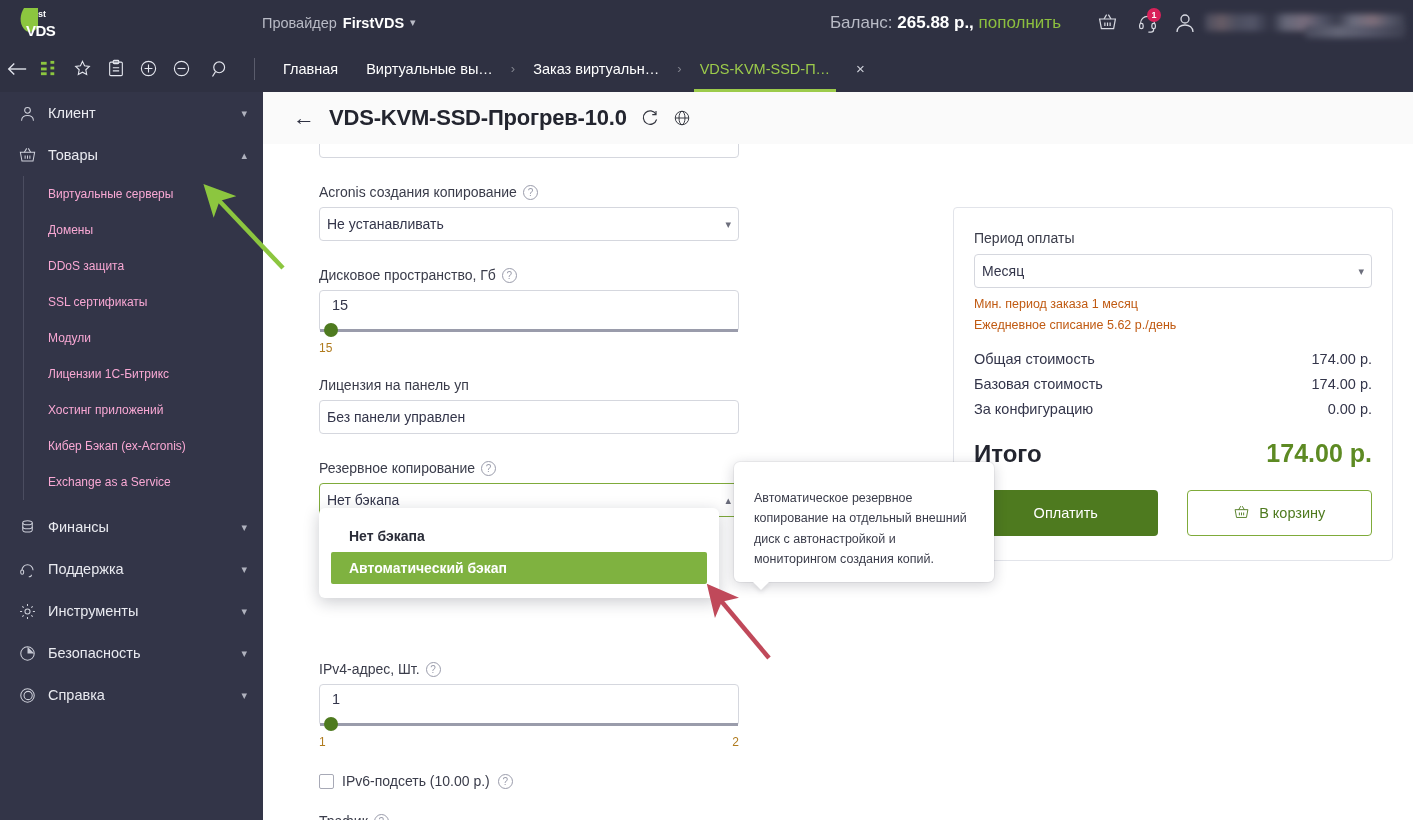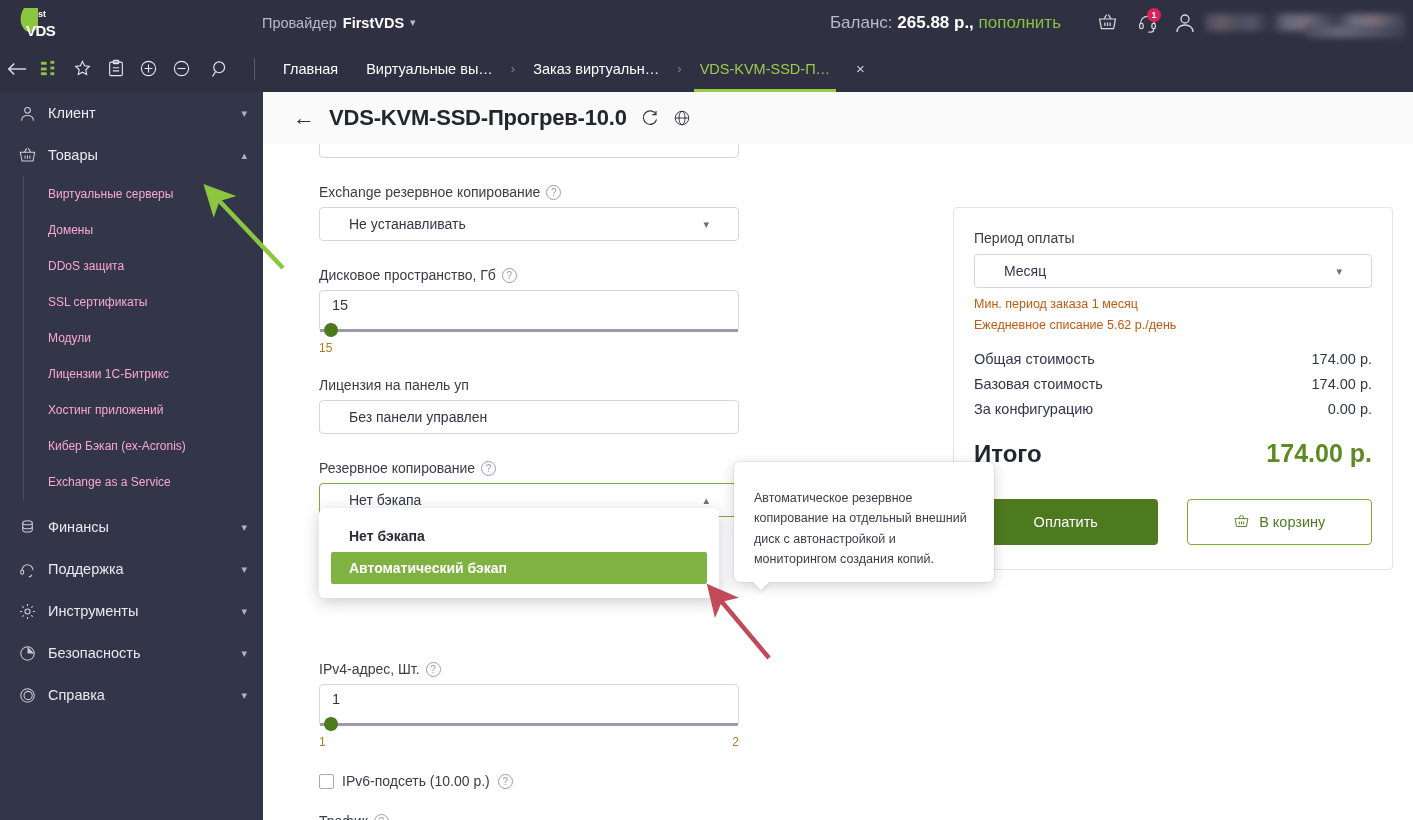--- a/index.html
+++ b/index.html
@@ -126,21 +126,21 @@
     font-size: 14px; color: #3a3c4a; margin-bottom: 7px;
     display: flex; align-items: center; gap: 6px;
   }
   .qmark {
     width: 15px; height: 15px; border-radius: 50%; border: 1px solid #9a9cab;
     color: #9a9cab; font-size: 10px; display: inline-flex; align-items: center;
     justify-content: center; cursor: pointer; flex: none;
   }
   .select {
     height: 34px; border: 1px solid #d5d7de; border-radius: 4px; background: #fff;
-    display: flex; align-items: center; padding: 0 29px; font-size: 14px; color: #33354a;
+    display: flex; align-items: center; padding: 0 7px; font-size: 14px; color: #33354a;
     cursor: pointer; position: relative;
   }
   .select .val { flex: 1; }
   .select .caret { color: #6c6e7c; font-size: 11px; }
   .select.open { border-color: #7fab3a; }
 
   .slider-box {
     border: 1px solid #d5d7de; border-radius: 4px; background: #fff; height: 42px;
     display: flex; align-items: flex-start; padding: 6px 12px 0 12px; position: relative;
   }
@@ -197,21 +197,21 @@
   .warn { font-size: 12.5px; color: #c05a12; line-height: 1.5; margin-top: 7px; }
   .price-row {
     display: flex; justify-content: space-between; font-size: 14.5px;
     color: #33354a; margin-top: 9px;
   }
   .total-row {
     display: flex; justify-content: space-between; align-items: baseline; margin-top: 22px;
   }
   .total-lbl { font-size: 24px; font-weight: bold; color: #23252f; }
   .total-val { font-size: 25px; font-weight: bold; color: #5d8a23; }
-  .btn-row { display: flex; gap: 29px; margin-top: 31px; }
+  .btn-row { display: flex; gap: 29px; margin-top: 22px; }
   .btn-pay {
     flex: 1; height: 46px; background: #4e7a1f; color: #fff; border-radius: 4px;
     display: flex; align-items: center; justify-content: center; font-size: 14.5px;
     cursor: pointer; border: none;
   }
   .btn-cart {
     flex: 1; height: 46px; background: #fff; color: #4e7a1f; border: 1px solid #7fab3a;
     border-radius: 4px; display: flex; align-items: center; justify-content: center;
     gap: 9px; font-size: 14.5px; cursor: pointer;
   }
@@ -456,21 +456,21 @@
     <div class="scroll-area">
 
       <div class="form-col">
 
         <div class="select" style="margin-top:0; overflow:hidden; height:26px; align-items:flex-end;">
           <span class="val" style="opacity:.35;">&nbsp;</span>
         </div>
 
         <div class="field" style="margin-top:26px;">
           <div class="flabel">
-            <span>Exchange резервное копирование</span>
+            <span>Acronis создания копирование</span>
             <span class="qmark">?</span>
           </div>
           <div class="select">
             <span class="val">Не устанавливать</span>
             <span class="caret">▾</span>
           </div>
         </div>
 
         <div class="field" style="margin-top:26px;">
           <div class="flabel">

